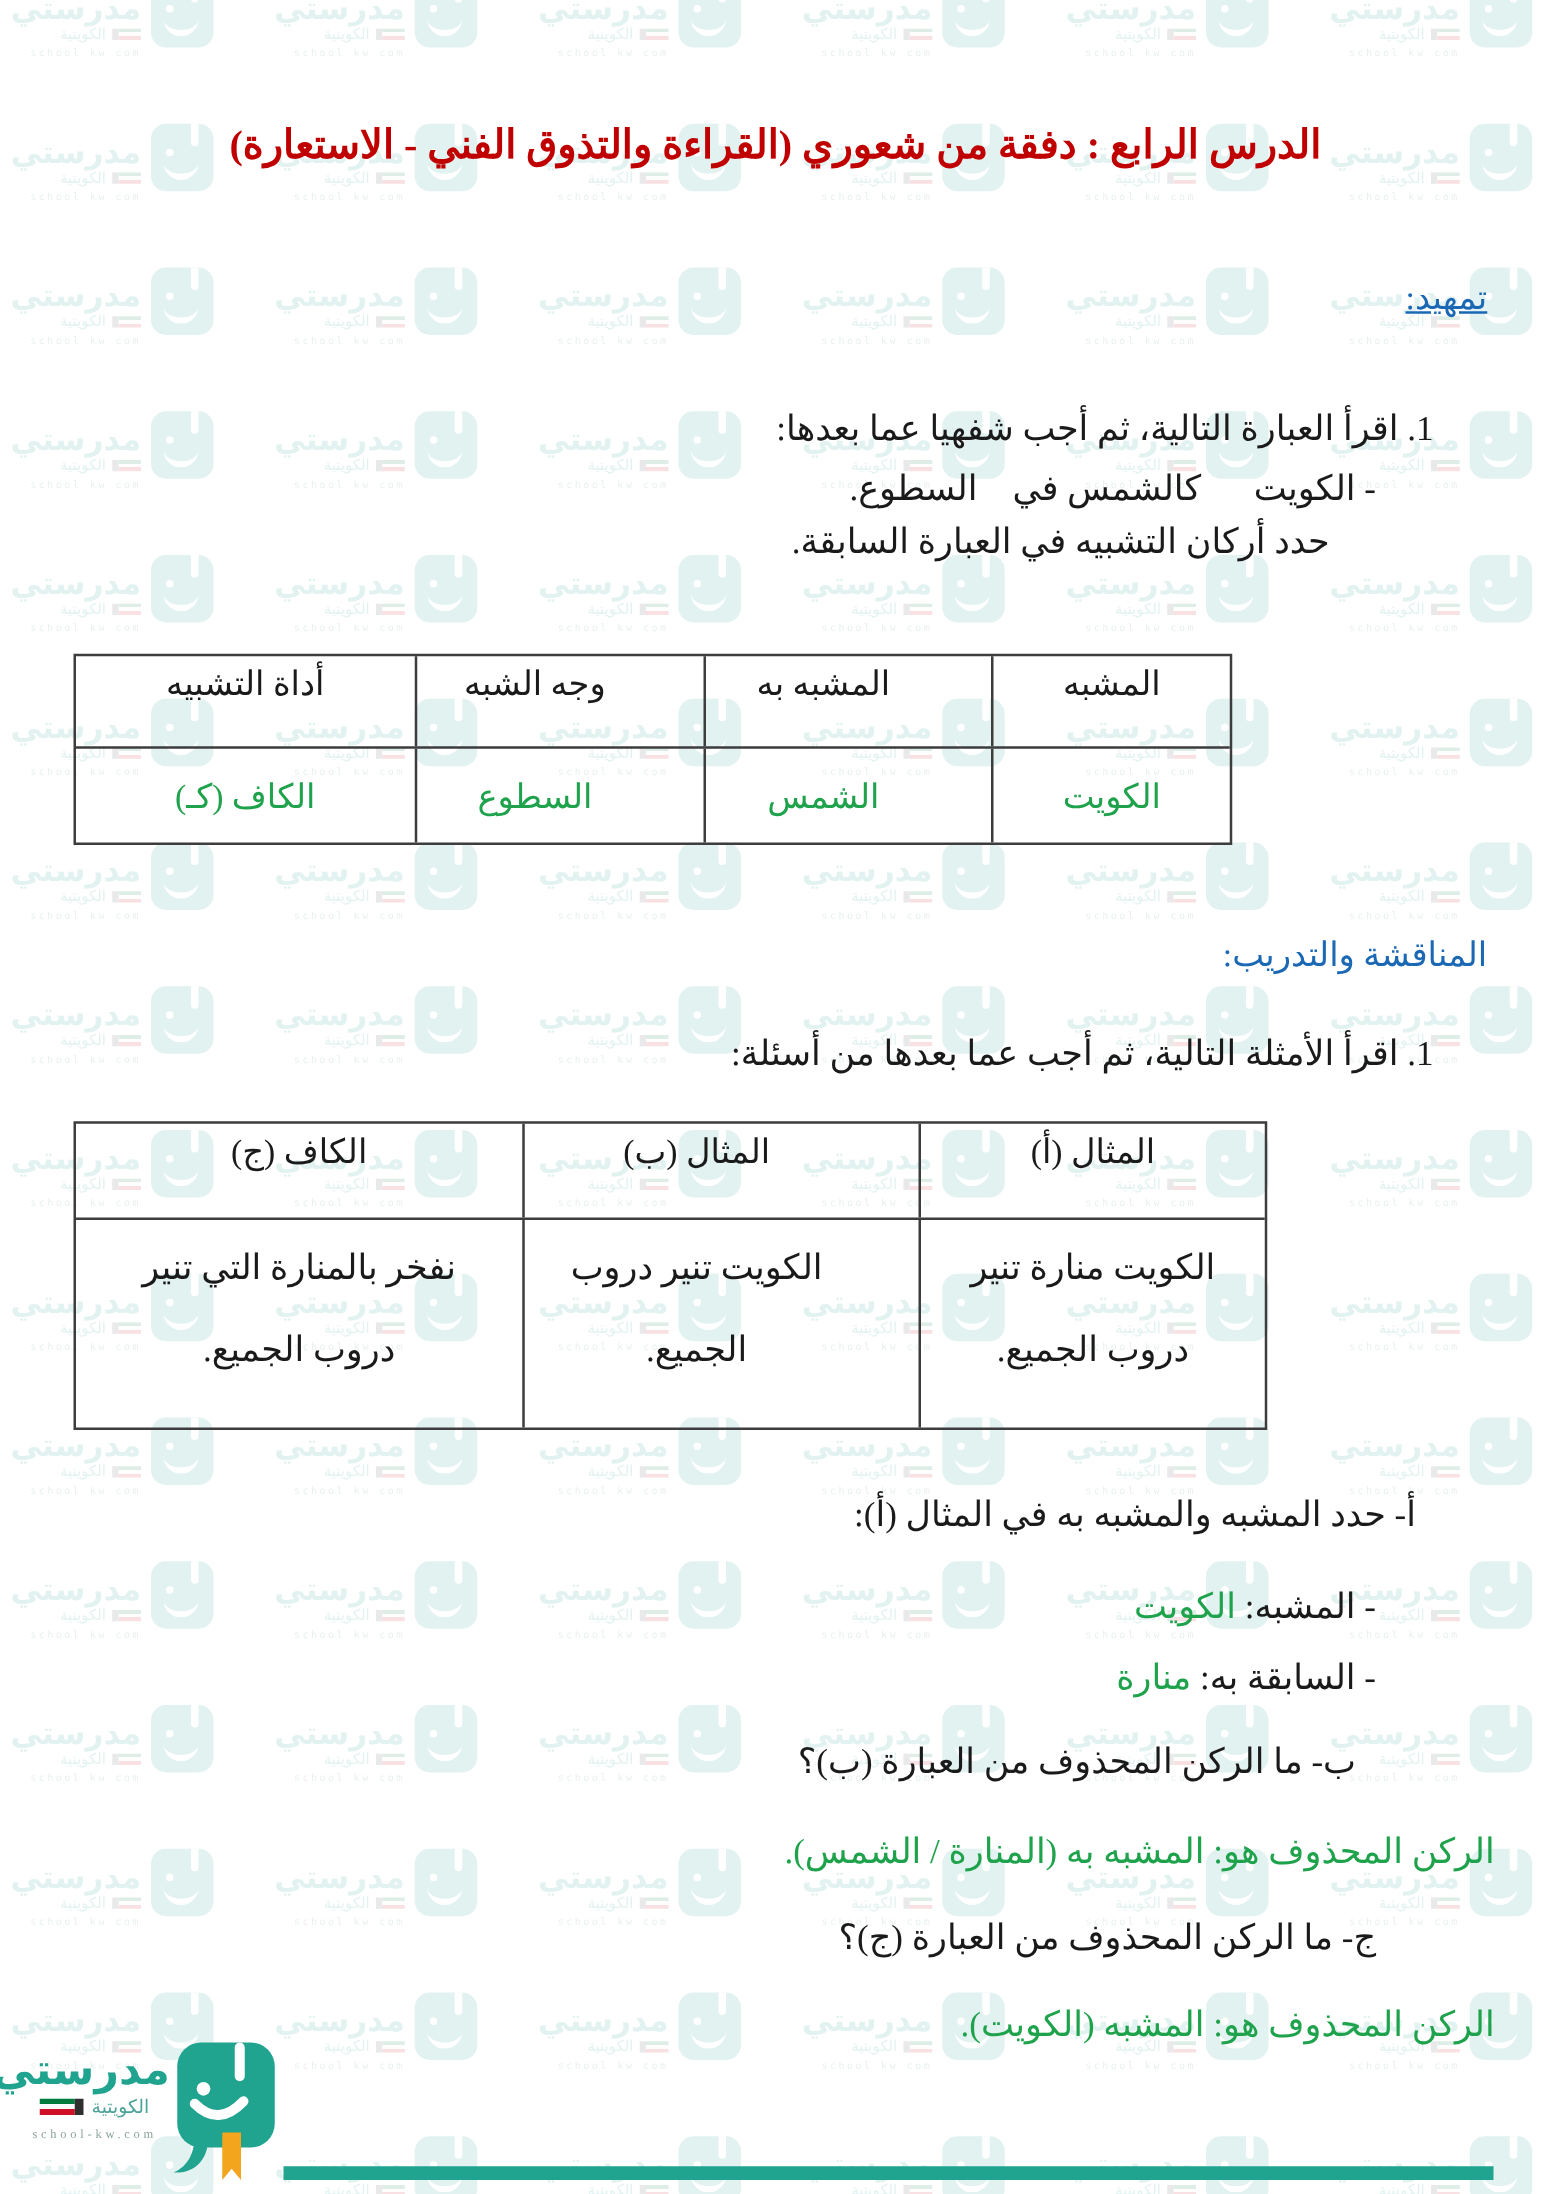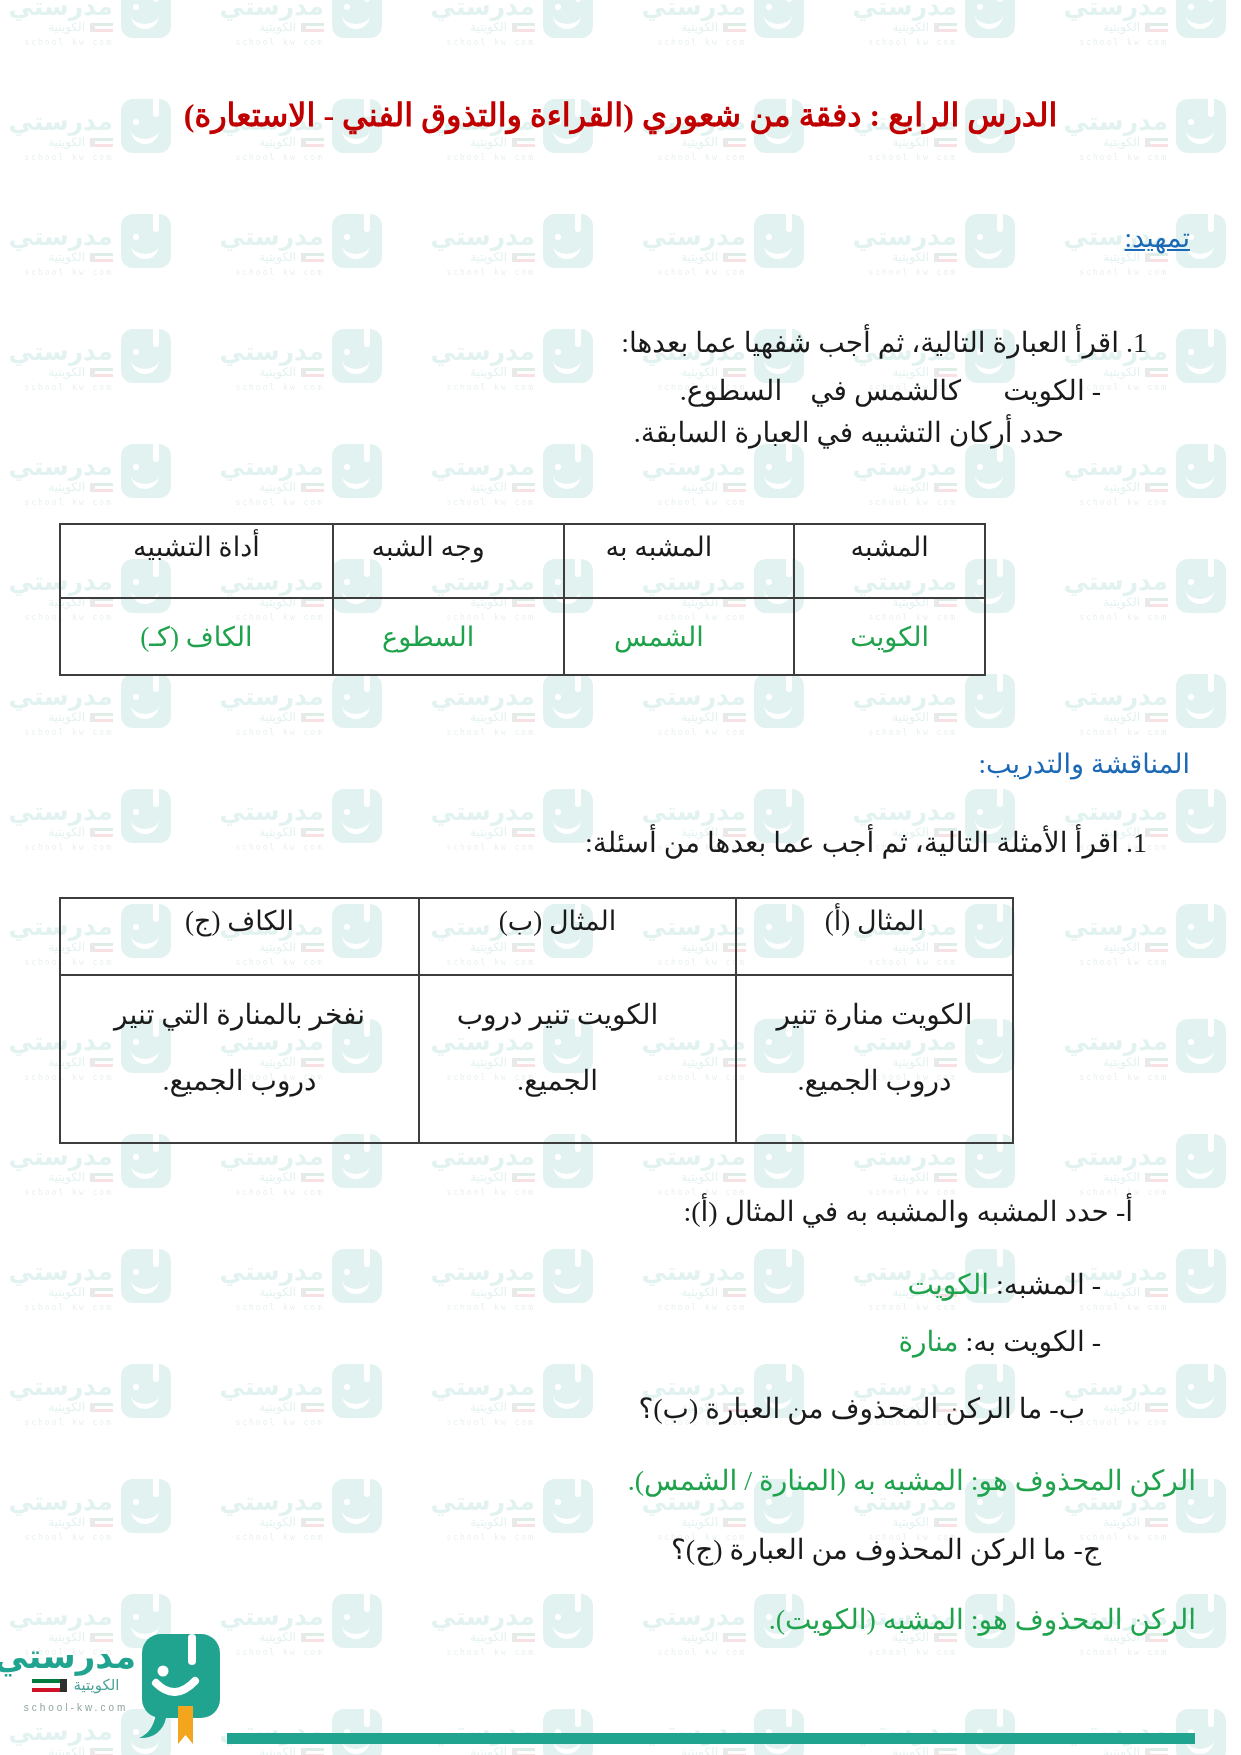--- a/index.html
+++ b/index.html
@@ -48,21 +48,21 @@
   .t2 .val-row{height:166px;}
   .t2 .val-row .cell{align-items:flex-start;font-size:28px;line-height:66px;
     text-align:center;padding:6px 10px 0;}
   
   .brand{position:absolute;left:16px;top:1638px;width:120px;text-align:center;direction:rtl;}
   .brand-name{font-family:"DejaVu Sans",sans-serif;font-weight:bold;font-size:34px;line-height:36px;color:var(--brand-teal);}
   .brand-sub{display:flex;justify-content:center;align-items:center;gap:6px;margin-top:2px;
     font-family:"DejaVu Sans",sans-serif;font-size:15px;color:#4aa298;}
   .kw-flag{display:inline-block;width:28px;height:13px;border-right:7px solid #2f2f2f;
     background:linear-gradient(to bottom,#007a3d 0 33%,#fbfbfb 33% 66%,#ce1126 66% 100%);}
-  .brand-url{font-family:Liberation Sans, sans-serif;font-size:10px;letter-spacing:3px;color:#8fa5a1;margin-top:8px;direction:ltr;text-align:center;}
+  .brand-url{font-family:Liberation Serif, serif;font-size:10px;letter-spacing:3px;color:#8fa5a1;margin-top:8px;direction:ltr;text-align:center;}
   .brand-logo{position:absolute;left:136px;top:1632px;}
   .footer-bar{position:absolute;left:227px;top:1733px;width:968px;height:11px;background:var(--brand-teal);}
 </style>
 </head>
 <body>
 
 <div class="page" style="--title-red: #C00000; --heading-blue: #1B68B5; --answer-green: #1EA24B; --brand-teal: #20A38F;">
 
   <div id="watermark">
       <div class="wm-tile" style="left: -15px; top: -20px;">
@@ -1544,21 +1544,21 @@
     </div>
 
     <div class="line" style="top:1195px;right:108px;">أ- حدد  المشبه  والمشبه به في المثال (أ):</div>
 
     <div class="line" style="top:1268px;right:140px;">
       <span>- المشبه:</span>
       <span class="green">الكويت</span>
     </div>
 
     <div class="line" style="top:1325px;right:140px;">
-      <span>- الكويت به:</span>
+      <span>- السابقة به:</span>
       <span class="green">منارة</span>
     </div>
 
     <div class="line" style="top:1392px;right:156px;">ب- ما الركن المحذوف من العبارة (ب)؟</div>
     <div class="line green" style="top:1464px;right:45px;">الركن المحذوف هو: المشبه به (المنارة / الشمس).</div>
 
     <div class="line" style="top:1533px;right:140px;">ج- ما الركن المحذوف من العبارة (ج)؟</div>
     <div class="line green" style="top:1603px;right:45px;">الركن المحذوف هو: المشبه (الكويت).</div>
 
     <div class="brand-logo">

